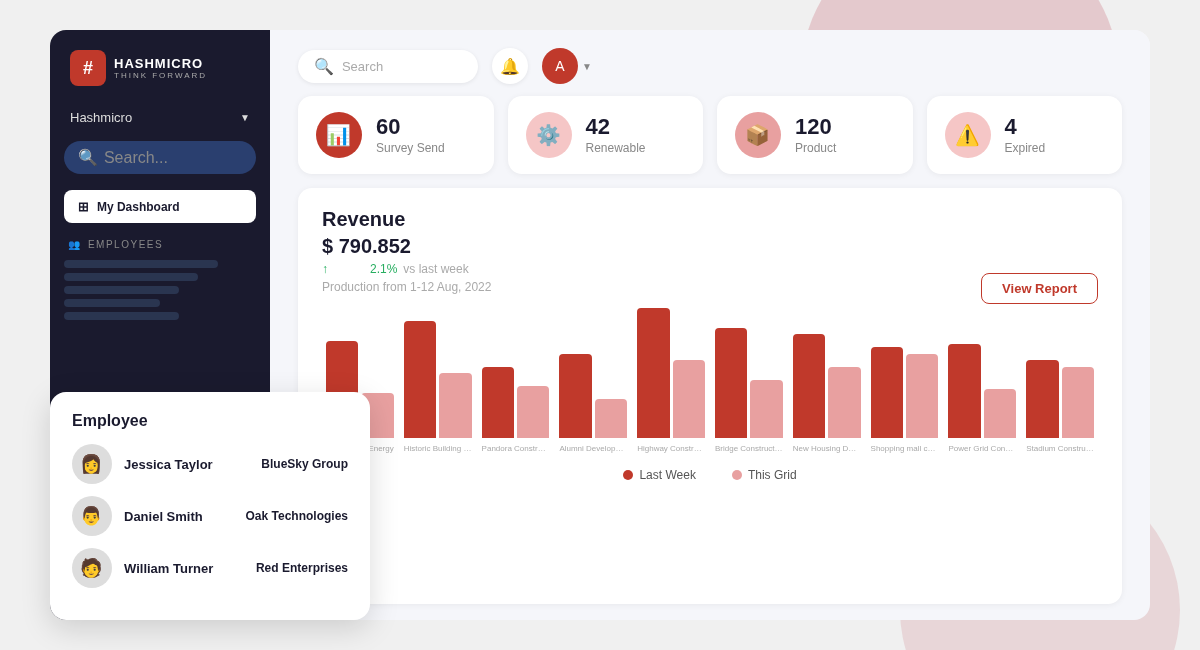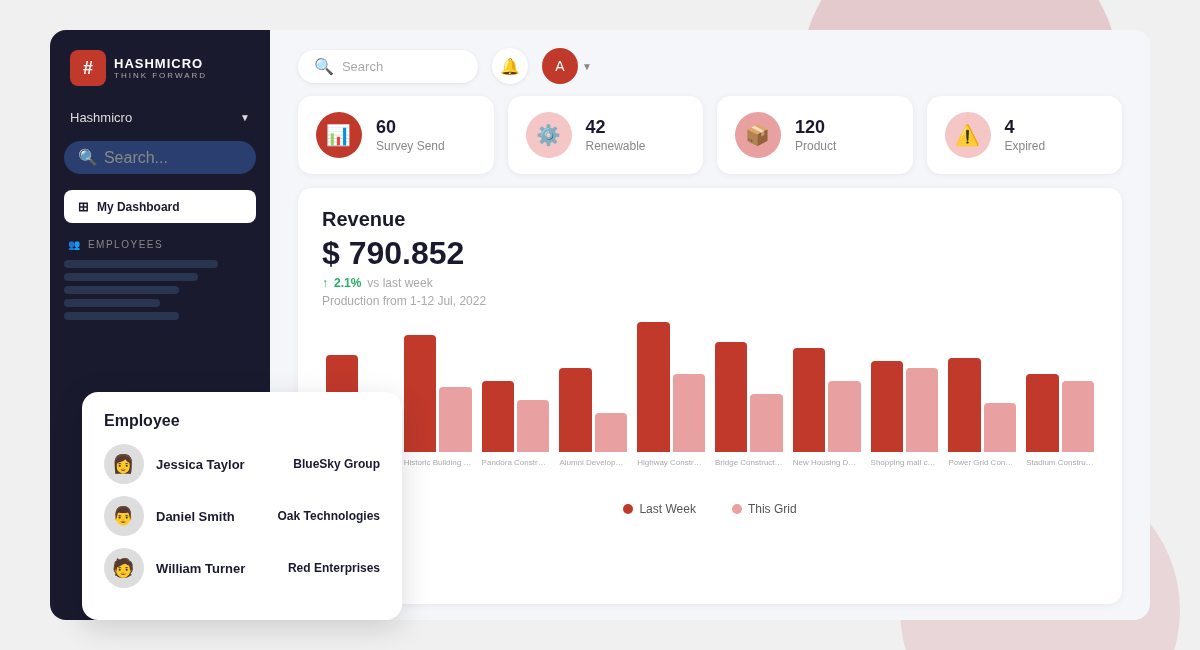--- a/index.html
+++ b/index.html
@@ -239,21 +239,21 @@
       display: flex;
       align-items: center;
       justify-content: center;
       font-size: 20px;
       flex-shrink: 0;
     }
     .stat-icon.red-dark { background: #c0392b; color: white; }
     .stat-icon.red-light { background: #f5c6c6; color: #c0392b; }
     .stat-icon.red-med { background: #e8a0a0; color: #c0392b; }
     .stat-number {
-      font-size: 18px;
+      font-size: 22px;
       font-weight: 700;
       color: #1a1a2e;
       line-height: 1;
     }
     .stat-label {
       font-size: 12px;
       color: #888;
       margin-top: 3px;
     }
     
@@ -280,21 +280,21 @@
       background: white;
       border: 1.5px solid #c0392b;
       color: #c0392b;
       border-radius: 8px;
       padding: 7px 20px;
       font-size: 13px;
       font-weight: 600;
       cursor: pointer;
     }
     .revenue-amount {
-      font-size: 32px;
+      font-size: 20px;
       font-weight: 700;
       color: #1a1a2e;
       margin: 4px 0;
     }
     .revenue-change {
       display: flex;
       align-items: center;
       gap: 6px;
       font-size: 12px;
       color: #27ae60;
@@ -343,21 +343,21 @@
       line-height: 1.2;
       white-space: nowrap;
       overflow: hidden;
       text-overflow: ellipsis;
     }
     .chart-legend {
       display: flex;
       align-items: center;
       justify-content: center;
       gap: 36px;
-      margin-top: 20px;
+      margin-top: 0;
     }
     .legend-item {
       display: flex;
       align-items: center;
       gap: 6px;
       font-size: 12px;
       color: #555;
     }
     .legend-dot {
       width: 10px;
@@ -508,25 +508,26 @@
   </div>
       </div>
 
     <div class="revenue-card">
       <div class="revenue-header">
         <div>
           <div class="revenue-title">Revenue</div>
           <div class="revenue-amount">$ 790.852</div>
           <div class="revenue-change">
             <span>↑</span>
-            <span style="font-weight:700;">2.1%</span>
+            <span style="font-weight:400;margin-left:36px;">2.1%</span>
             <span style="color:#aaa;">vs last week</span>
           </div>
-          <div class="revenue-period">Production from 1-12 Jul, 2022</div>
+          <div class="revenue-period">Production from 1-12 Aug, 2022</div>
         </div>
+        <button class="view-report-btn">View Report</button>
       </div>
 
       <div class="chart-area" id="chart-area">
         <div class="bars-container" id="bars-container">
             <div class="bar-group">
               <div class="bar last-week" style="height: 97.5px;"></div>
               <div class="bar this-week" style="height: 45.5px;"></div>
             </div>
             <div class="bar-group">
               <div class="bar last-week" style="height: 117px;"></div>
@@ -586,21 +587,21 @@
         </div>
         <div class="legend-item">
           <div class="legend-dot this"></div>
           <span>This Grid</span>
         </div>
       </div>
     </div>
   </div>
 </div>
 
-<div class="employee-panel" id="employee-panel" style="position:absolute; left:50px; bottom:30px;margin-left:32px;">
+<div class="employee-panel" id="employee-panel" style="position:absolute; left:50px; bottom:30px;">
   <div class="employee-panel-title">Employee</div>
   <div id="employee-list">
       <div class="employee-row">
     <div class="employee-avatar">👩</div>
     <span class="employee-name">Jessica Taylor</span>
     <span class="employee-company">BlueSky Group</span>
   </div>
       <div class="employee-row">
     <div class="employee-avatar">👨</div>
     <span class="employee-name">Daniel Smith</span>

